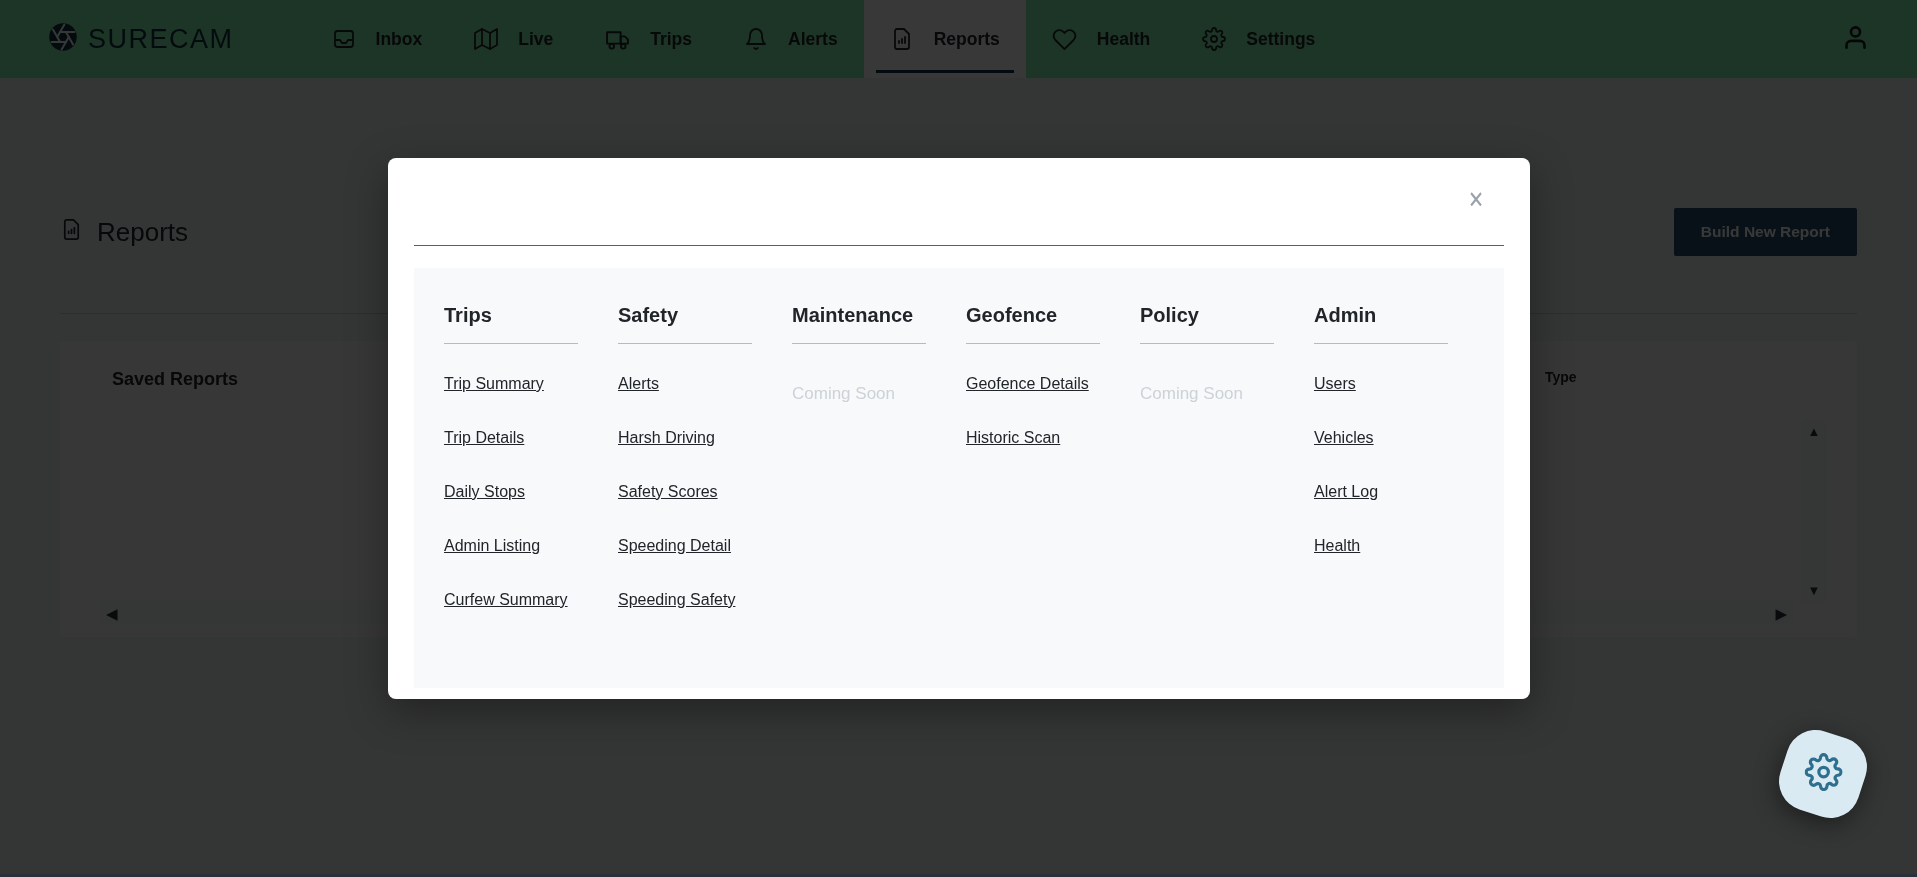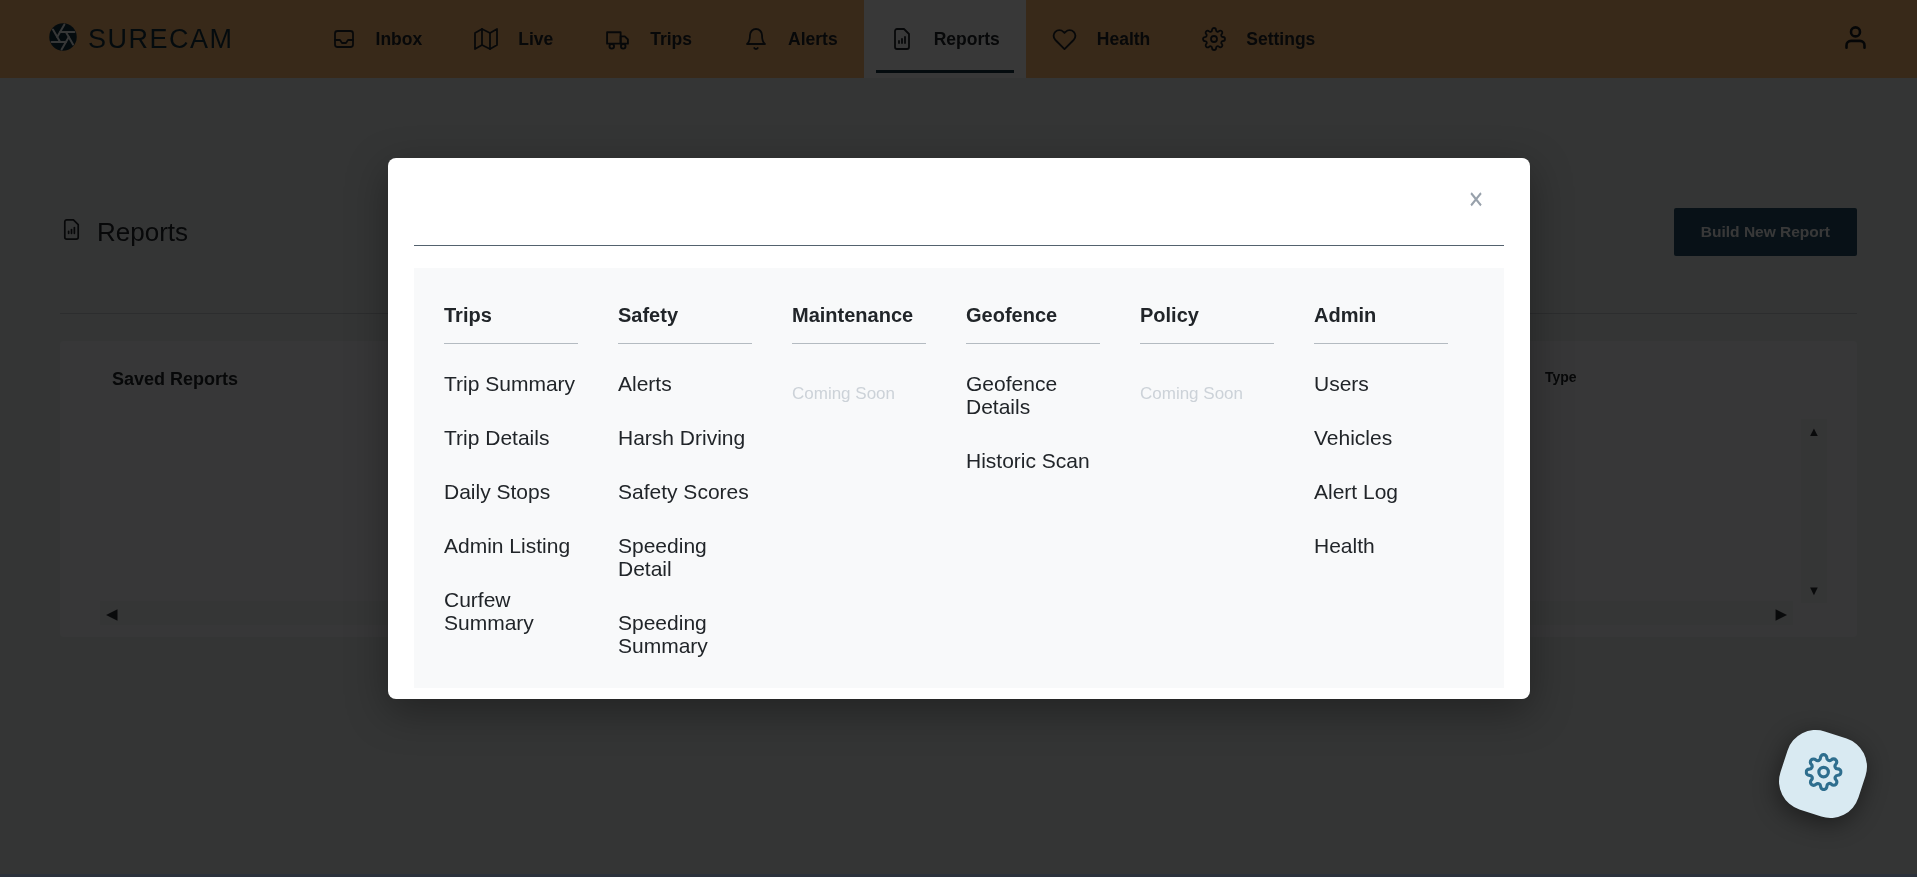--- a/index.html
+++ b/index.html
@@ -1,21 +1,21 @@
 <!DOCTYPE html>
 <html><head>
 <meta charset="utf-8">
 <style>
   * { box-sizing: border-box; margin: 0; padding: 0; }
   html,body { width:1917px; height:877px; overflow:hidden;
     font-family:"Liberation Sans", sans-serif; background:#eef0f2; }
   .stage { position:relative; width:1917px; height:877px; }
 
   
-  .nav { position:absolute; top:0; left:0; right:0; height:78px; background:#fdba74;
+  .nav { position:absolute; top:0; left:0; right:0; height:78px; background:#86efac;
          display:flex; align-items:center; padding:0 48px; }
   .logo { display:flex; align-items:center; gap:10px; cursor:pointer; }
   .logo-text { font-size:27px; font-weight:400; letter-spacing:1.5px; color:#16323f; }
   .nav-items { display:flex; align-items:center; height:78px; margin-left:72px; }
   .nav-item { display:flex; align-items:center; gap:20px; height:78px; padding:0 26px;
               color:#23272b; font-size:17.5px; font-weight:600; position:relative; cursor:pointer; }
   .nav-item svg { display:block; }
   .nav-item.active { background:#ffffff; }
   .nav-item.active::after { content:""; position:absolute; left:12px; right:12px; bottom:5px;
               height:3px; background:#16323f; }
@@ -49,22 +49,22 @@
   .modal { position:absolute; left:388px; top:158px; width:1142px; height:541px; z-index:100;
            background:#ffffff; border-radius:8px; box-shadow:0 12px 40px rgba(0,0,0,.35); }
   .modal-header { margin:0 26px; height:88px; border-bottom:1px solid #54626e; position:relative; }
   .modal-close { position:absolute; right:18px; top:30px; color:#98a1ab; font-size:24px;
                  font-weight:300; cursor:pointer; transform:scaleX(.8); line-height:1; }
   .modal-panel { margin:22px 26px 11px; height:420px; background:#f8f9fa;
                  display:flex; padding:36px 0 0 30px; }
   .report-col { width:134px; margin-right:40px; }
   .col-title { font-size:20px; font-weight:600; color:#212529; padding-bottom:16px;
                border-bottom:1px solid #b4bbc1; margin-bottom:28px; white-space:nowrap; }
-  .report-link { display:block; font-size:21px; line-height:23px; color:#212529;
-                 margin-bottom:31px; cursor:pointer; }
+  .report-link { display:block; font-size:16px; line-height:23px; color:#212529;
+                 text-decoration:underline; margin-bottom:31px; cursor:pointer; }
   .coming-soon { display:block; font-size:17px; line-height:23px; color:#ccd2d8; white-space:nowrap;margin-top:38px; }
 
   
   .fab { position:absolute; left:1782px; top:733px; width:82px; height:82px; z-index:150;
          background:#d9eaf2; border-radius:36%; transform:rotate(18deg); cursor:pointer;
          display:flex; align-items:center; justify-content:center;
          box-shadow:0 6px 24px rgba(0,0,0,.45); }
   .fab svg { transform:rotate(-18deg); color:#2e6e8e; }
 
   .bottom-bar { position:absolute; left:0; right:0; bottom:0; height:3px; background:#2b313b; z-index:150; }
@@ -230,21 +230,21 @@
         <a class="report-link">Admin Listing</a>
         <a class="report-link">Curfew Summary</a>
       </div>
 
       <div class="report-col">
         <div class="col-title">Safety</div>
         <a class="report-link">Alerts</a>
         <a class="report-link">Harsh Driving</a>
         <a class="report-link">Safety Scores</a>
         <a class="report-link">Speeding Detail</a>
-        <a class="report-link">Speeding Summary</a>
+        <a class="report-link">Speeding Safety</a>
       </div>
 
       <div class="report-col">
         <div class="col-title">Maintenance</div>
         <span class="coming-soon">Coming Soon</span>
       </div>
 
       <div class="report-col">
         <div class="col-title">Geofence</div>
         <a class="report-link">Geofence Details</a>

